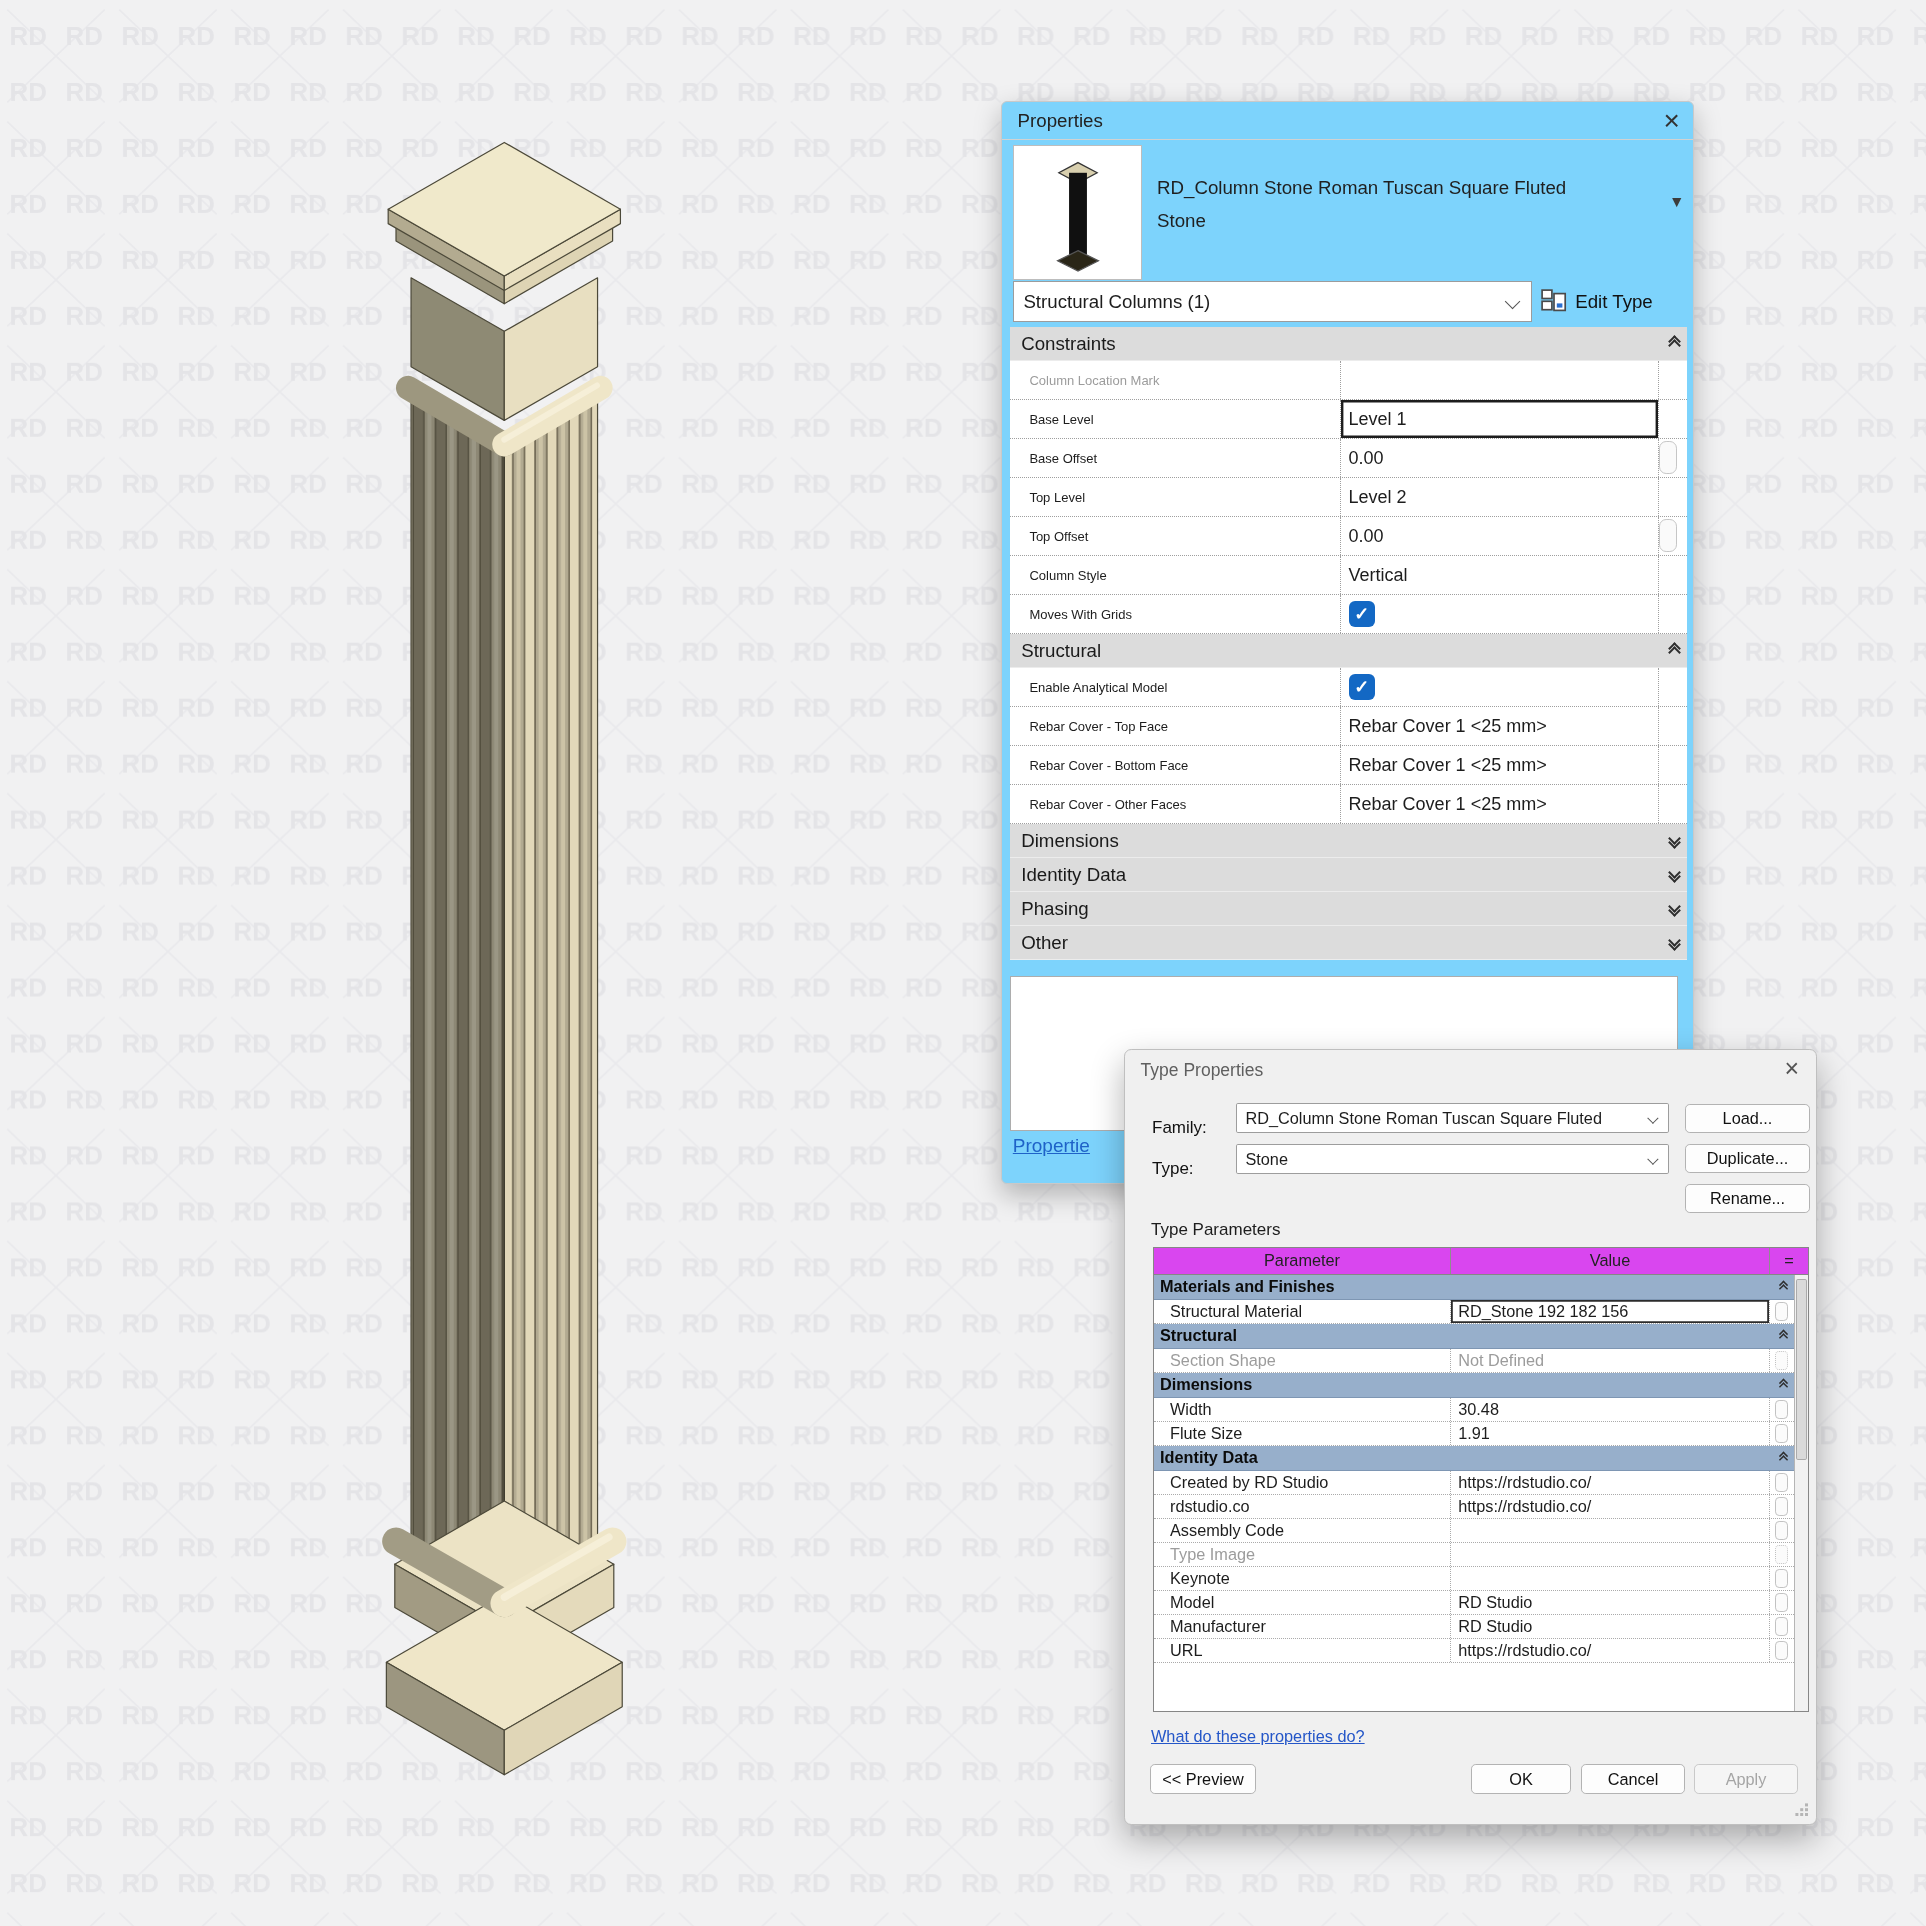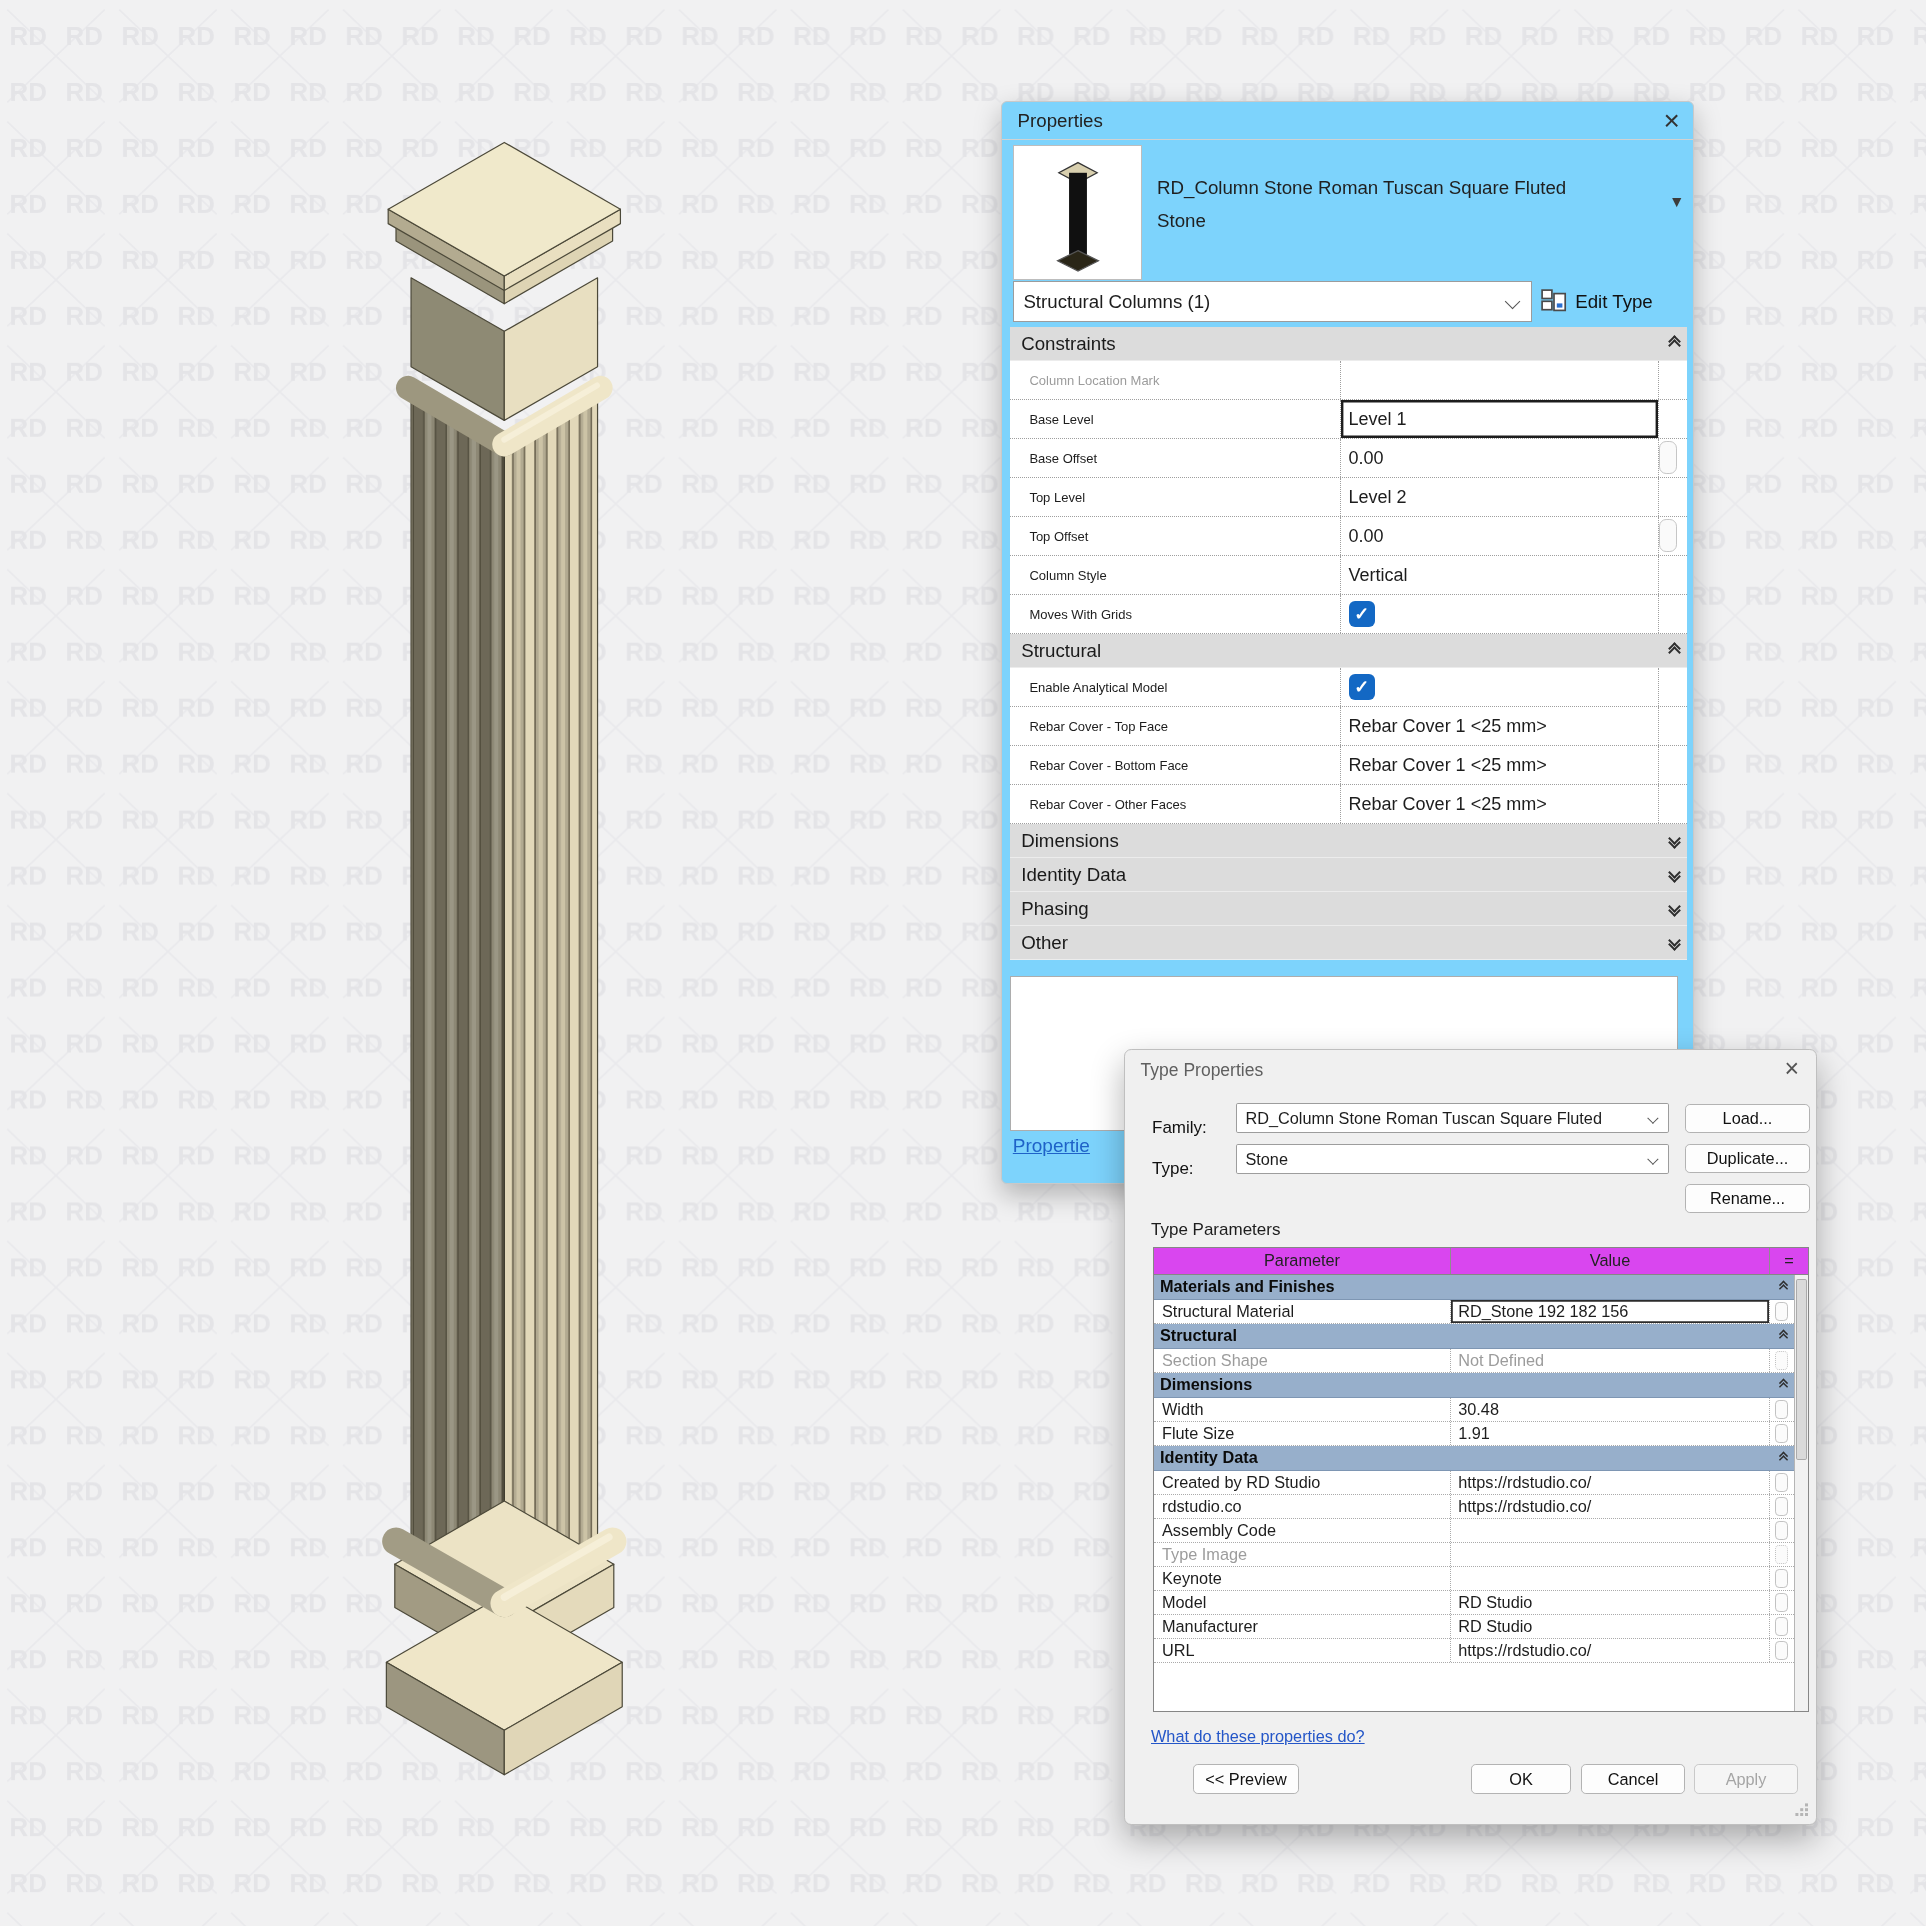--- a/index.html
+++ b/index.html
@@ -85,21 +85,21 @@
   .ptable-head .h { display:flex; align-items:center; justify-content:center; }
   .h-param { width:296px; }
   .h-value { width:319px; border-left:1.2px solid #8e8e8e; }
   .h-eq { flex:1; border-left:1.2px solid #8e8e8e; }
   .ptable-body { position:absolute; left:0; top:26.5px; right:14.4px; bottom:0; overflow:hidden; }
   .t-group { height:25px; background:#97afcb; display:flex; align-items:center;
     padding-left:6px; font-size:16.3px; font-weight:bold; color:#0b0b0b; position:relative;
     border-bottom:0.6px solid #7e96b3; }
   .t-group .dbl { position:absolute; right:6px; transform:scale(.72); }
   .t-row { height:24px; display:flex; border-bottom:1.2px dotted #ababab; background:#fff; }
-  .t-lab { width:296px; padding-left:8px; display:flex; align-items:center; font-size:16.3px; }
+  .t-lab { width:296px; padding-left:16px; display:flex; align-items:center; font-size:16.3px; }
   .t-val { width:319px; border-left:1.2px dotted #ababab; display:flex; align-items:center;
     padding-left:7.2px; font-size:16.3px; position:relative; }
   .t-val.sel { box-shadow:inset 0 0 0 1.8px #2b2b2b; }
   .t-eq { flex:1; border-left:1.2px dotted #ababab; display:flex; align-items:center;
     justify-content:center; }
   .t-pill { width:13.2px; height:19px; background:#fbfbfb; border:1.2px solid #c2c2c2; border-radius:4.2px; }
   .t-pill.dotted { border-style:dotted; }
   .v-scroll { position:absolute; right:0; top:26.5px; bottom:0; width:14.4px; background:#f1f1f1;
     border-left:0.6px solid #b5b5b5; }
   .v-thumb { position:absolute; left:1.2px; right:1.2px; top:4.8px; height:181px; background:#dadada;
@@ -465,20 +465,20 @@
           </div>
         </div>
       </div>
     <div class="v-scroll">
       <div class="v-thumb"></div>
     </div>
   </div>
 
   <a class="dlg-help">What do these properties do?</a>
 
-  <div class="btn" style="left:25px; top:714px; width:106px; height:30px;margin-left:43px;">&lt;&lt; Preview</div>
+  <div class="btn" style="left:25px; top:714px; width:106px; height:30px;">&lt;&lt; Preview</div>
   <div class="btn" style="left:346px; top:714px; width:100px; height:30px;">OK</div>
   <div class="btn" style="left:456px; top:714px; width:104px; height:30px;">Cancel</div>
   <div class="btn disabled" style="left:569px; top:714px; width:104px; height:30px;">Apply</div>
 
   <div class="grip"></div>
 </section>
 
 
 </body></html>

